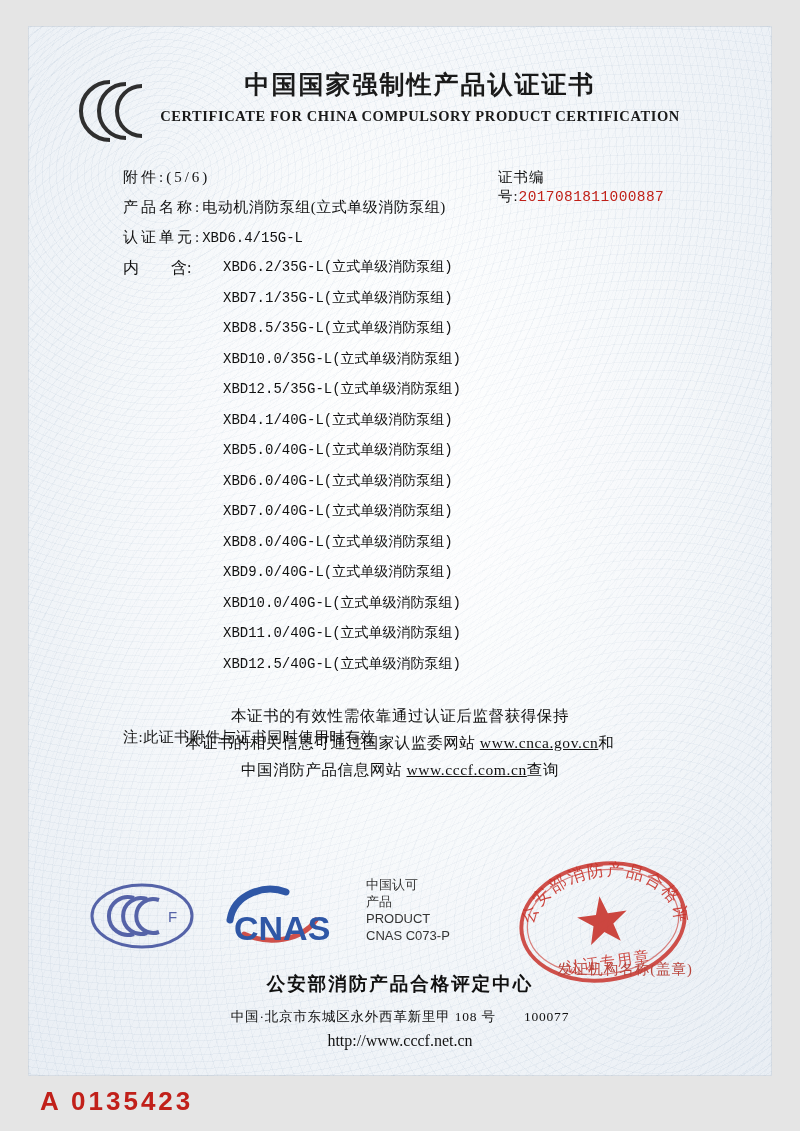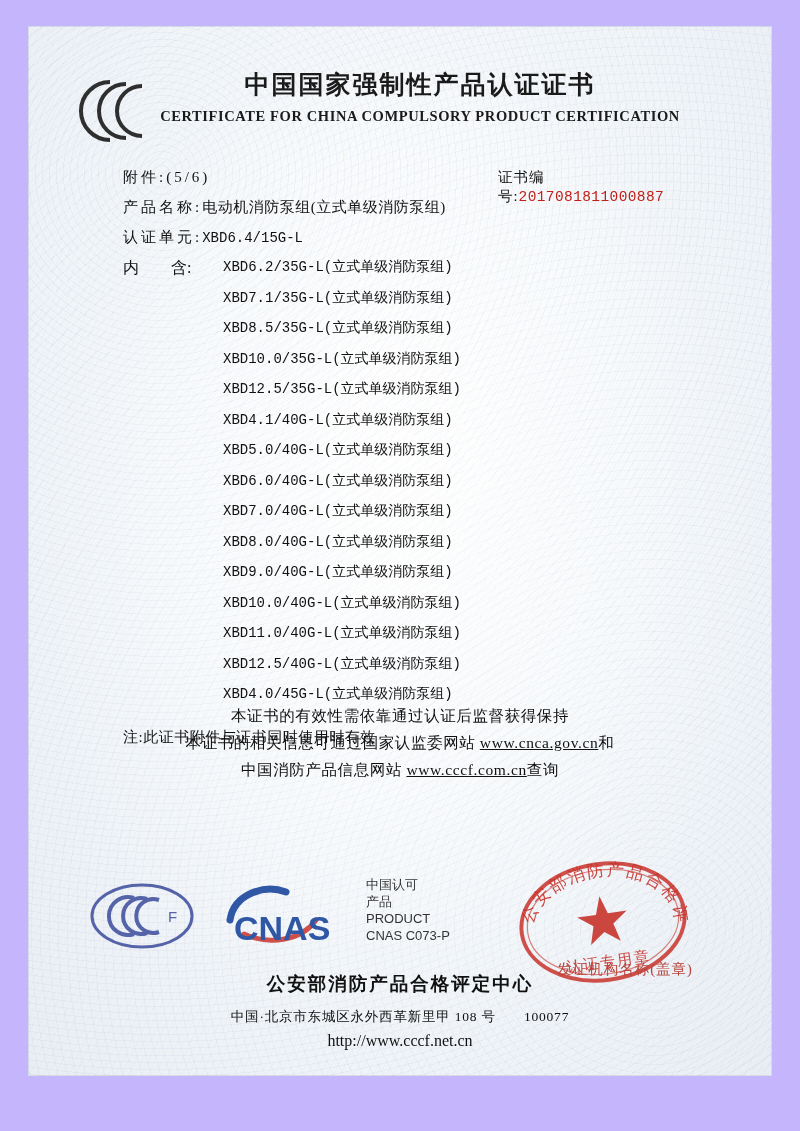--- a/index.html
+++ b/index.html
@@ -13,21 +13,21 @@
     font-family: "Liberation Serif", serif;
     position: relative;
     overflow: hidden;
   }
 
   #page {
     position: absolute;
     left: 0; top: 0;
     width: 800px;
     height: 1131px;
-    background: #c4b5fd;
+    background: #e5e5e5;
   }
 
   
   .sheet {
     position: absolute;
     left: 28px;
     top: 26px;
     width: 744px;
     height: 1050px;
     background:
@@ -321,21 +321,20 @@
               <div class="inc-item">XBD12.5/35G-L(立式单级消防泵组)</div>
               <div class="inc-item">XBD4.1/40G-L(立式单级消防泵组)</div>
               <div class="inc-item">XBD5.0/40G-L(立式单级消防泵组)</div>
               <div class="inc-item">XBD6.0/40G-L(立式单级消防泵组)</div>
               <div class="inc-item">XBD7.0/40G-L(立式单级消防泵组)</div>
               <div class="inc-item">XBD8.0/40G-L(立式单级消防泵组)</div>
               <div class="inc-item">XBD9.0/40G-L(立式单级消防泵组)</div>
               <div class="inc-item">XBD10.0/40G-L(立式单级消防泵组)</div>
               <div class="inc-item">XBD11.0/40G-L(立式单级消防泵组)</div>
               <div class="inc-item">XBD12.5/40G-L(立式单级消防泵组)</div>
-              <div class="inc-item">XBD4.0/45G-L(立式单级消防泵组)</div>
             </div>
         </div>
 
         <div class="note" style="top:0;position:relative;">注:此证书附件与证书同时使用时有效</div>
       </div>
 
       <div class="statements" style="top:676px;">
         <div class="st">本证书的有效性需依靠通过认证后监督获得保持</div>
         <div class="st">
           <span>本证书的相关信息可通过国家认监委网站</span>
@@ -397,13 +396,14 @@
         <div class="org">公安部消防产品合格评定中心</div>
         <div class="addr">
           <span>中国·北京市东城区永外西革新里甲 108 号</span><span class="zip">100077</span>
         </div>
         <div class="site">http://www.cccf.net.cn</div>
       </div>
 
     </div>
   </div>
 
+  <div class="serial">A  0135423</div>
 </div>
 
 </body></html>

